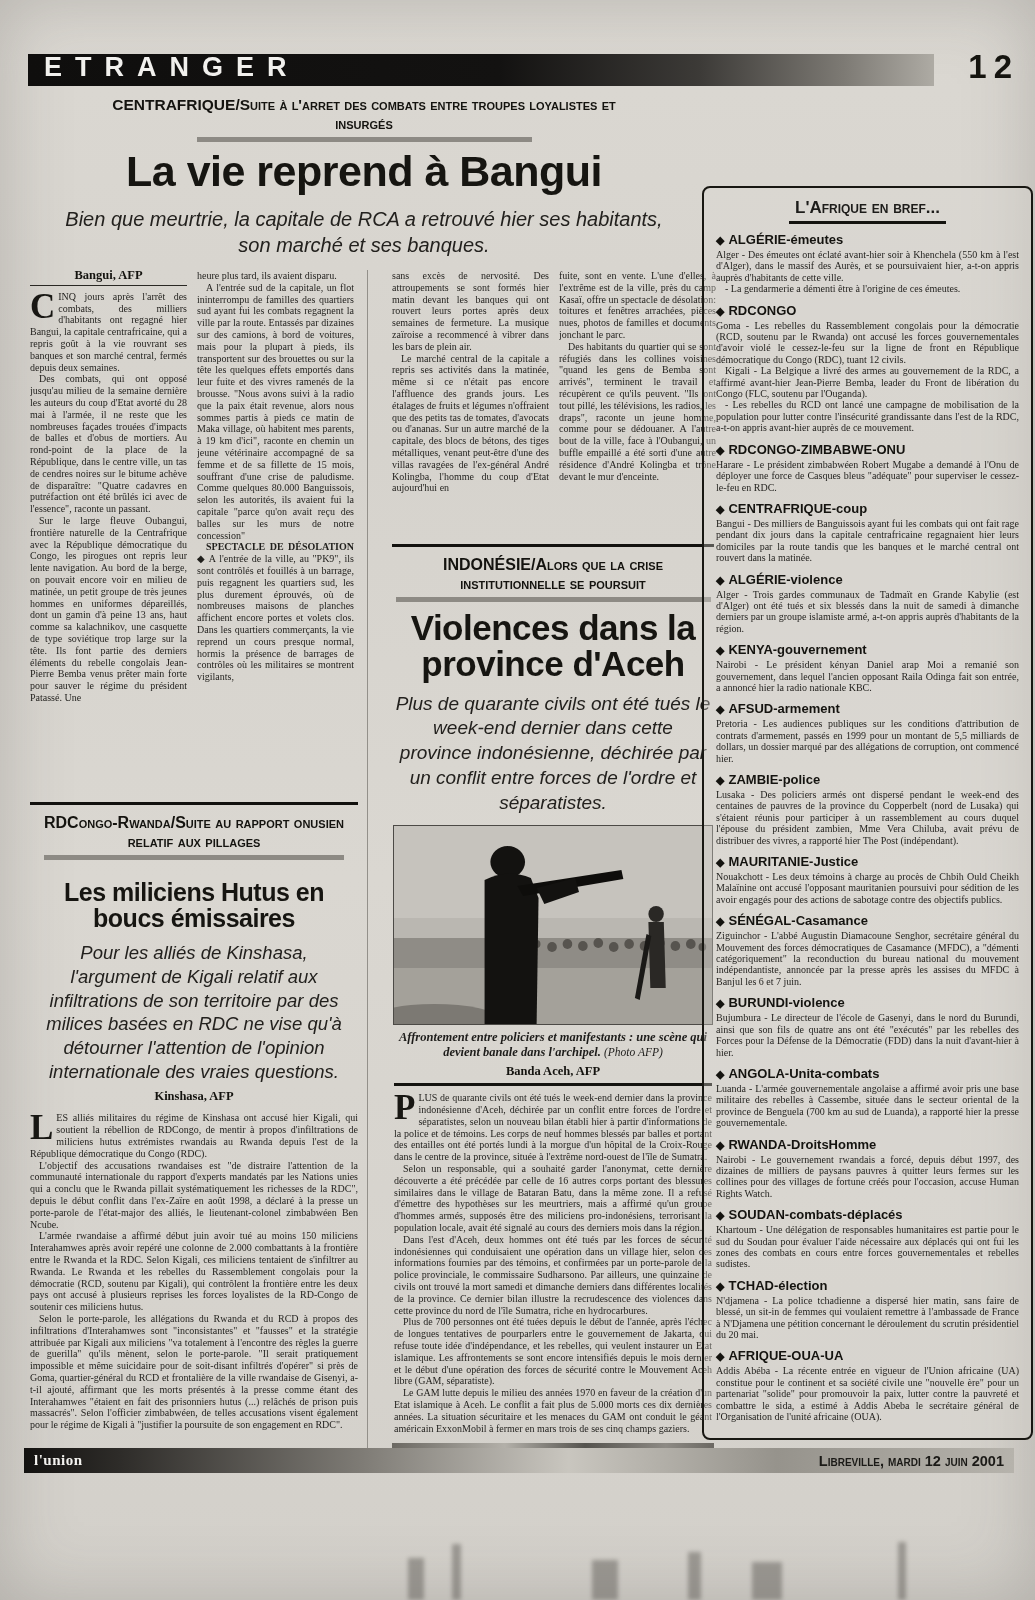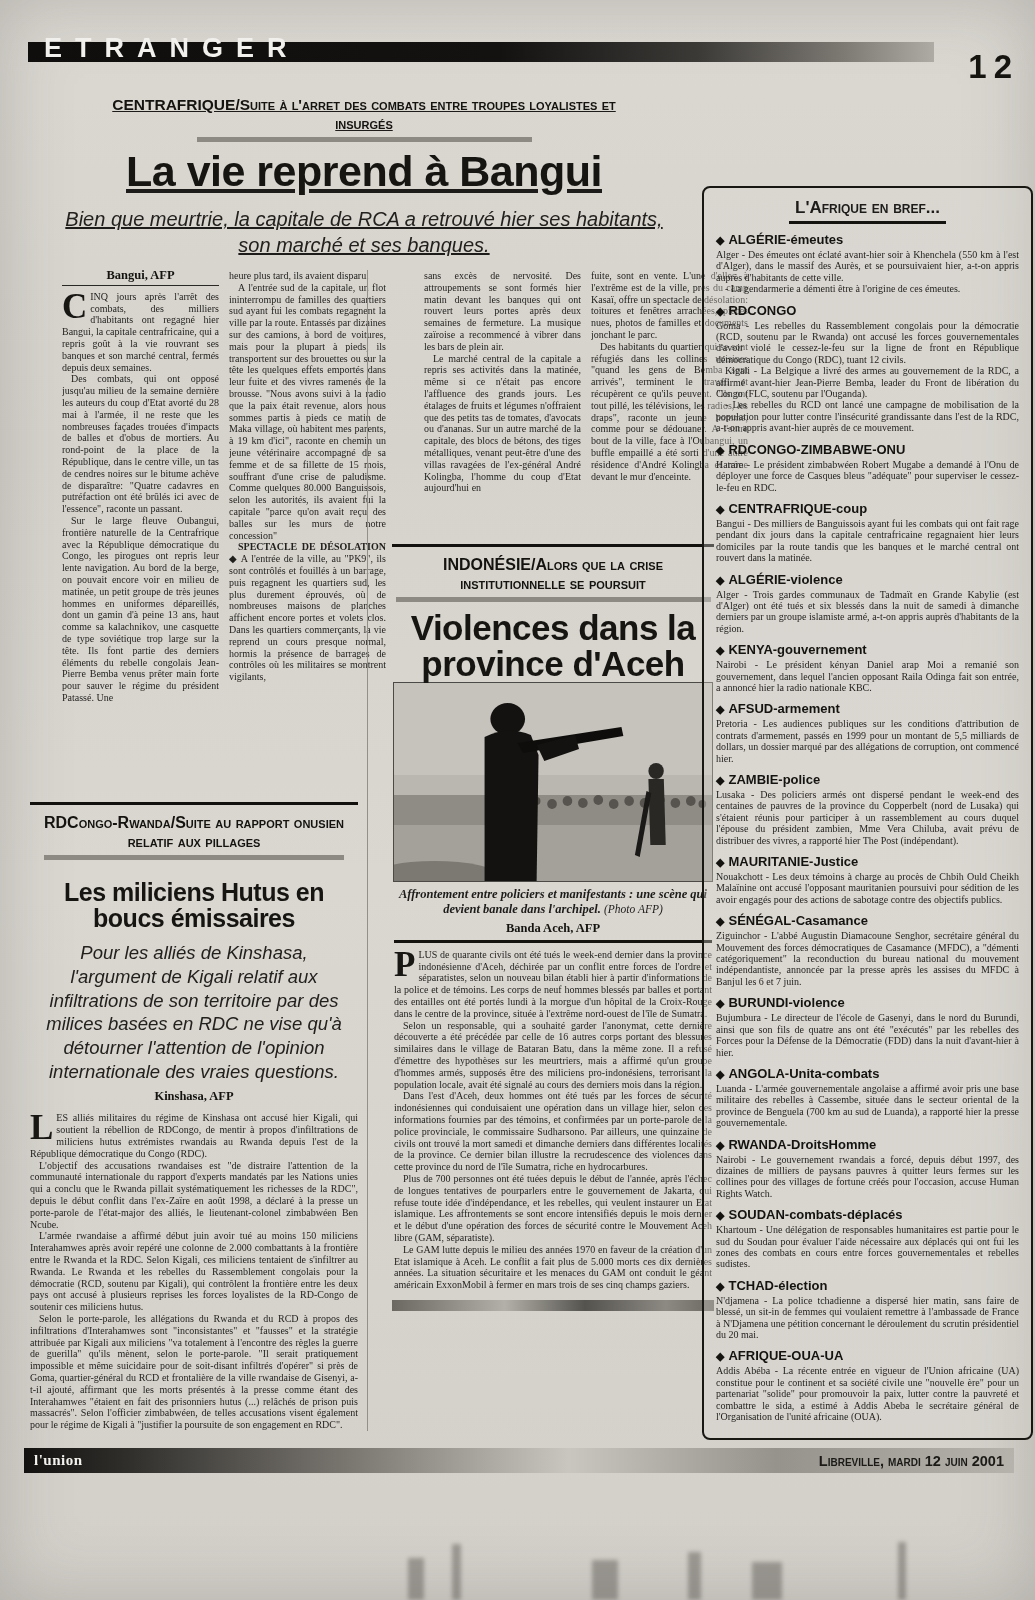--- a/index.html
+++ b/index.html
@@ -1,51 +1,51 @@
 <!DOCTYPE html>
 <html><head>
 <meta charset="utf-8">
 <style>
   html,body{margin:0;padding:0;background:#c8c5bf;}
   .page{position:relative;width:1035px;height:1600px;overflow:hidden;color:#1d1c1a;
     background:linear-gradient(180deg,#dbd8d2 0%,#d6d3cd 28%,#dad7d1 55%,#d3d0ca 100%);
     box-shadow:inset 0 0 70px rgba(88,86,82,.28);
     font-family:"Liberation Serif","DejaVu Serif",serif;}
   
-  .section-bar{position:absolute;left:28px;top:42px;width:906px;height:20px;
+  .section-bar{position:absolute;left:28px;top:54px;width:906px;height:32px;
     background:linear-gradient(90deg,#0f0e0d 0%,#131211 52%,#3c3a37 74%,#7d7a74 90%,#aeaba4 100%);
-    display:flex;align-items:flex-end;}
+    display:flex;align-items:flex-start;}
   .section-title{color:#f1f0ed;font-family:"Liberation Sans",sans-serif;font-weight:bold;
     font-size:27px;letter-spacing:13px;padding-left:16px;line-height:1;}
   .page-number{position:absolute;right:16px;top:48px;font-family:"Liberation Sans",sans-serif;
     font-weight:bold;font-size:33px;letter-spacing:7px;color:#15140f;}
   
   .kicker{font-family:"Liberation Sans",sans-serif;font-weight:bold;font-variant:small-caps;
     color:#14130f;line-height:1.2;}
   .kick-rule{height:5px;background:#8d8a84;margin:4px auto 8px;}
   .headline{font-family:"Liberation Sans",sans-serif;font-weight:bold;color:#161511;
     line-height:1.02;margin:0;letter-spacing:-.5px;}
   .standfirst{font-family:"Liberation Sans",sans-serif;font-style:italic;color:#23211e;}
   .byline{font-weight:bold;font-size:12.5px;text-align:center;color:#14130f;}
   .body-text{font-size:10px;line-height:11.8px;text-align:justify;color:#201f1c;}
   .body-text p{margin:0;text-indent:9px;}
   .cont p:first-child{text-indent:0;}
   .dc{float:left;font-size:35px;line-height:27px;padding:2px 3px 0 0;font-weight:bold;color:#181713;}
   .lead-b{font-weight:bold;}
   
   .main-left{position:absolute;left:30px;top:96px;width:668px;}
-  .bangui-head{text-align:center;text-decoration:underline;}
+  .bangui-head{text-align:center;}
   .bangui-head .kicker{font-size:15.5px;width:540px;margin:0 auto;}
   .bangui-head .kick-rule{width:335px;}
   .bangui-head .headline{font-size:43px;}
   .bangui-head .standfirst{font-size:20px;line-height:1.3;width:610px;margin:12px auto 0;}
   .cols-row{display:flex;margin-top:12px;}
   .half-left{width:328px;flex:none;}
   .half-right{width:330px;flex:none;margin-left:9px;border-left:1px solid #93908a;padding-left:16px;}
-  .bangui-cols{display:flex;margin-left:32px;}
+  .bangui-cols{display:flex;}
   .bcol{width:157px;flex:none;overflow:hidden;}
   .bcol + .bcol{margin-left:10px;}
   .half-right .bcol:first-child{margin-left:8px;}
   .h-tall{height:522px;}
   .h-short{height:266px;}
   .bcol .byline{border-bottom:1.5px solid #2a2824;padding-bottom:3px;margin-bottom:5px;}
   
   .rdc{margin-top:10px;border-top:3.5px solid #12110e;padding-top:8px;text-align:center;}
   .rdc .kicker{font-size:16px;width:320px;margin:0 auto;}
   .rdc .kick-rule{width:300px;}
@@ -167,20 +167,21 @@
                 <p>fuite, sont en vente. L'une d'elles, à l'extrême est de la ville, près du camp Kasaï, offre un spectacle de désolation: toitures et fenêtres arrachées, pièces nues, photos de familles et documents jonchant le parc.</p>
                 <p>Des habitants du quartier qui se sont réfugiés dans les collines voisines "quand les gens de Bemba sont arrivés", terminent le travail et récupèrent ce qu'ils peuvent. "Ils ont tout pillé, les télévisions, les radios, les draps", raconte un jeune homme, comme pour se dédouaner. A l'autre bout de la ville, face à l'Oubangui, un buffle empaillé a été sorti d'une autre résidence d'André Kolingba et trône devant le mur d'enceinte.</p>
               </div>
           </div>
         </div>
 
         <section class="indo">
           <div class="kicker">INDONÉSIE/Alors que la crise institutionnelle se poursuit</div>
           <div class="kick-rule"></div>
           <h2 class="headline">Violences dans la province d'Aceh</h2>
+          <div class="standfirst">Plus de quarante civils ont été tués le week-end dernier dans cette province indonésienne, déchirée par un conflit entre forces de l'ordre et séparatistes.</div>
 
           <div class="photo-frame">
             <svg viewBox="0 0 330 198" preserveAspectRatio="none">
               <rect width="330" height="198" fill="#bab7b1"></rect>
               <rect y="0" width="330" height="92" fill="#c6c3bd"></rect>
               <rect y="112" width="330" height="30" fill="#8f8c86"></rect>
               <g fill="#57544f">
                 <circle cx="180" cy="118" r="5"></circle>
                   <circle cx="196" cy="120" r="5"></circle>
                   <circle cx="212" cy="117" r="5"></circle>

